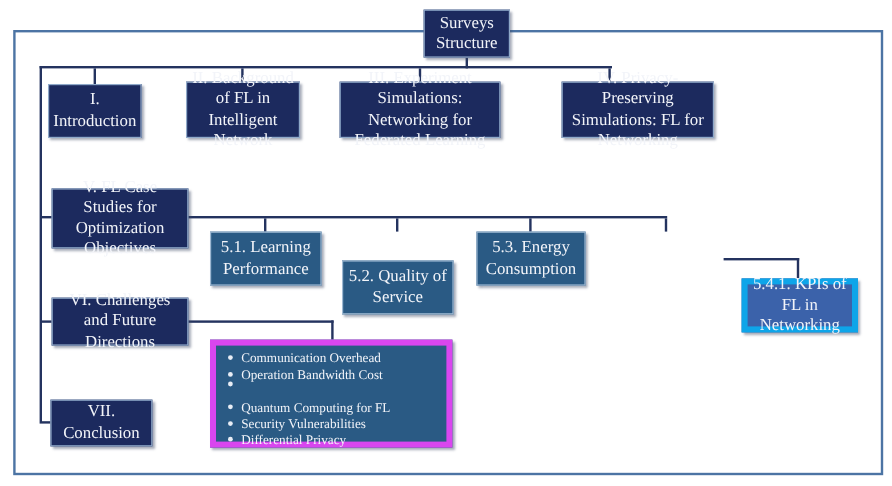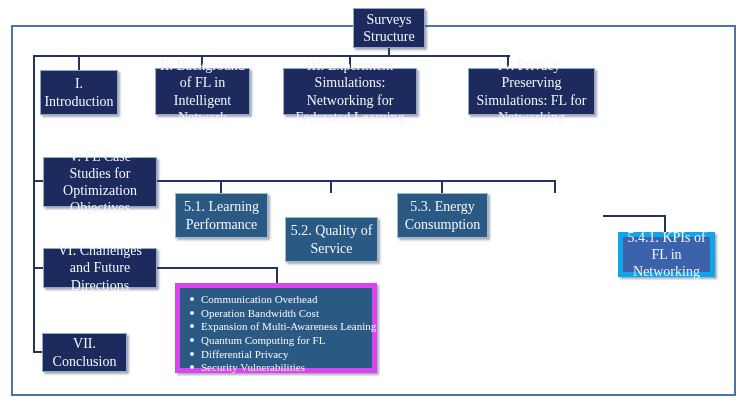--- a/index.html
+++ b/index.html
@@ -96,29 +96,28 @@
     <div class="bullet-row">
       <span class="dot"></span>
       <span class="bullet-text">Communication Overhead</span>
     </div>
     <div class="bullet-row">
       <span class="dot"></span>
       <span class="bullet-text">Operation Bandwidth Cost</span>
     </div>
     <div class="bullet-row">
       <span class="dot"></span>
-      <span class="bullet-text">Expansion of Multi-Awareness Leaning</span>
     </div>
     <div class="bullet-row">
       <span class="dot"></span>
       <span class="bullet-text">Quantum Computing for FL</span>
     </div>
     <div class="bullet-row">
       <span class="dot"></span>
-      <span class="bullet-text">Differential Privacy</span>
+      <span class="bullet-text">Security Vulnerabilities</span>
     </div>
     <div class="bullet-row">
       <span class="dot"></span>
-      <span class="bullet-text">Security Vulnerabilities</span>
+      <span class="bullet-text">Differential Privacy</span>
     </div>
   </div>
 
 </div>
 
 </body></html>

